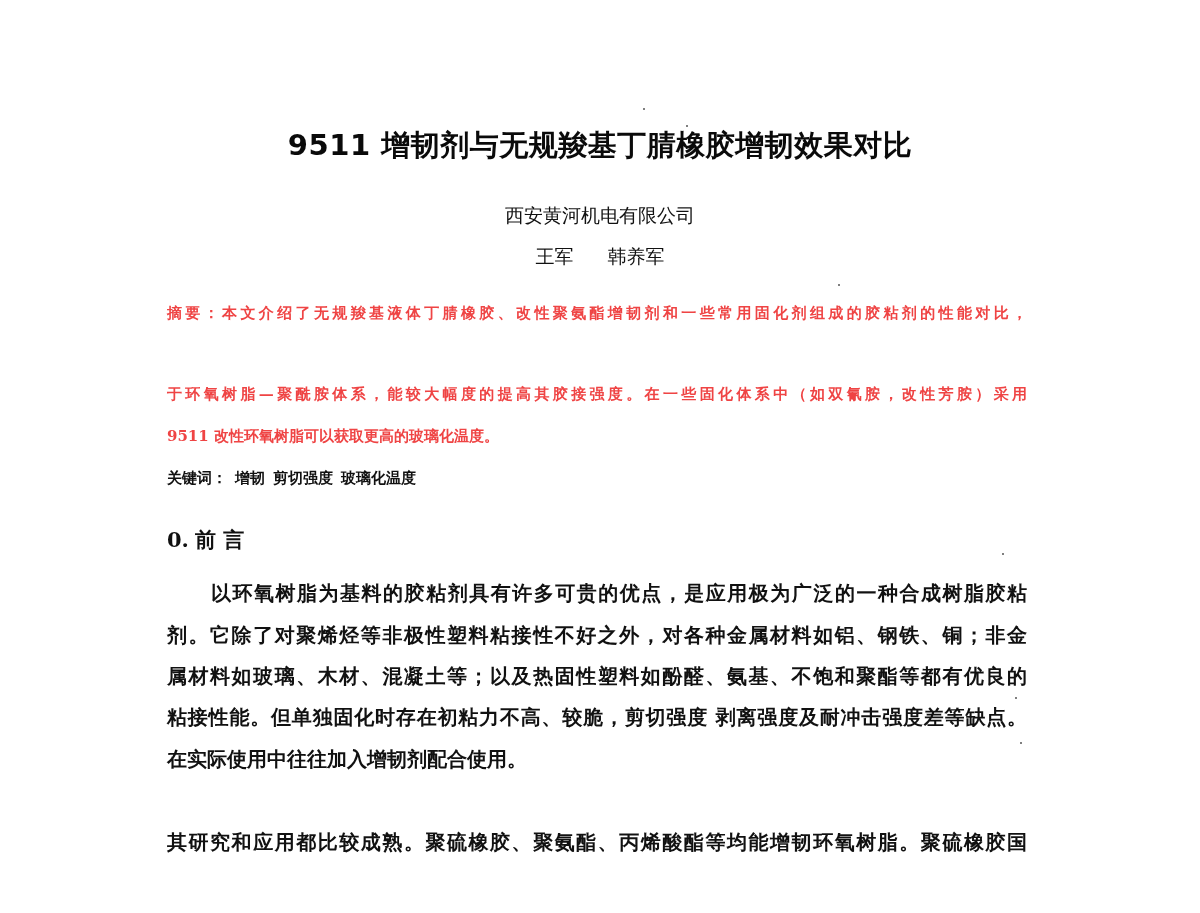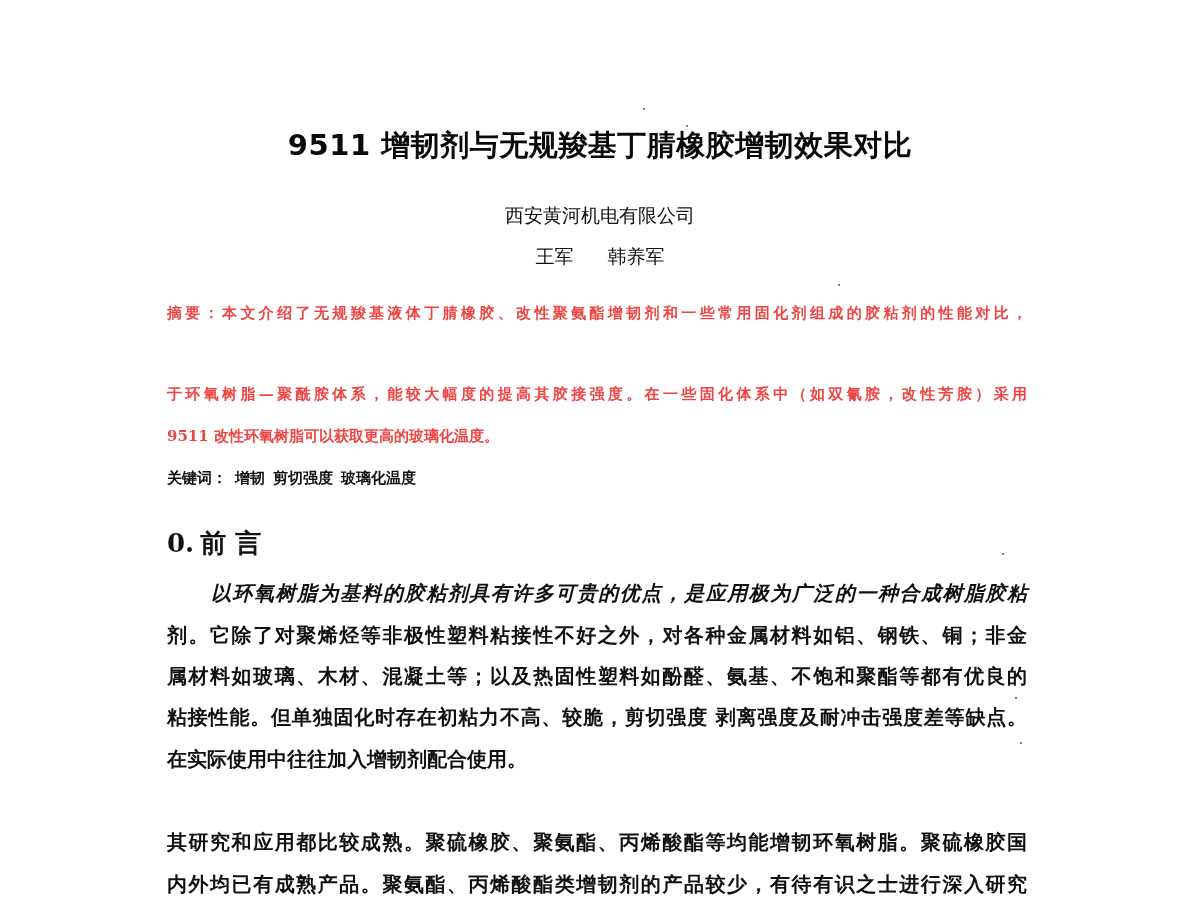--- a/index.html
+++ b/index.html
@@ -27,29 +27,29 @@
   .abs-line {
     position: absolute; left: 167px; width: 860px;
     font-size: 15px; font-weight: bold; color: #ef4444; white-space: nowrap;
     text-align: justify; text-align-last: justify;
   }
   .abs-line.last { text-align-last: left; }
   .abs-label { font-weight: bold; }
   .kw { position: absolute; left: 167px; top: 469px; font-size: 15px; font-weight: bold; white-space: nowrap; }
   .kw span + span { margin-left: 8px; }
   .section {
-    position: absolute; left: 167px; top: 526px; font-size: 26px; font-weight: bold;
+    position: absolute; left: 167px; top: 526px; font-size: 21px; font-weight: bold;
   }
   .section .num { margin-right: 6px; }
   .body-line {
     position: absolute; left: 167px; width: 860px;
     font-size: 20px; font-weight: bold; color: #111; white-space: nowrap;
     text-align: justify; text-align-last: justify;
   }
-  .body-line.indent { left: 211px; width: 816px; font-style: italic; }
+  .body-line.indent { left: 211px; width: 816px; }
   .body-line.last { text-align-last: left; }
   .speck { position: absolute; width: 2px; height: 2px; background: #555; border-radius: 1px; }
 </style>
 </head>
 <body>
 
 <div class="page">
 
   <div class="title">9511 增韧剂与无规羧基丁腈橡胶增韧效果对比</div>
 
@@ -70,21 +70,20 @@
   <div class="section">
     <span class="num">0.</span><span>前 言</span>
   </div>
 
   <div class="body-line indent" style="top:580px;">以环氧树脂为基料的胶粘剂具有许多可贵的优点，是应用极为广泛的一种合成树脂胶粘</div>
   <div class="body-line" style="top:663px;">属材料如玻璃、木材、混凝土等；以及热固性塑料如酚醛、氨基、不饱和聚酯等都有优良的</div>
   <div class="body-line" style="top:622px;">剂。它除了对聚烯烃等非极性塑料粘接性不好之外，对各种金属材料如铝、钢铁、铜；非金</div>
   <div class="body-line" style="top:704px;">粘接性能。但单独固化时存在初粘力不高、较脆，剪切强度 剥离强度及耐冲击强度差等缺点。</div>
   <div class="body-line last" style="top:746px;">在实际使用中往往加入增韧剂配合使用。</div>
   <div class="body-line" style="top:829px;">其研究和应用都比较成熟。聚硫橡胶、聚氨酯、丙烯酸酯等均能增韧环氧树脂。聚硫橡胶国</div>
-  <div class="body-line" style="top:871px;">内外均已有成熟产品。聚氨酯、丙烯酸酯类增韧剂的产品较少，有待有识之士进行深入研究</div>
 
   <div class="speck" style="left:643px;top:108px;"></div>
   <div class="speck" style="left:686px;top:125px;"></div>
   <div class="speck" style="left:838px;top:284px;"></div>
   <div class="speck" style="left:1002px;top:553px;"></div>
   <div class="speck" style="left:1015px;top:697px;"></div>
   <div class="speck" style="left:1020px;top:742px;"></div>
 </div>
 
 </body></html>

